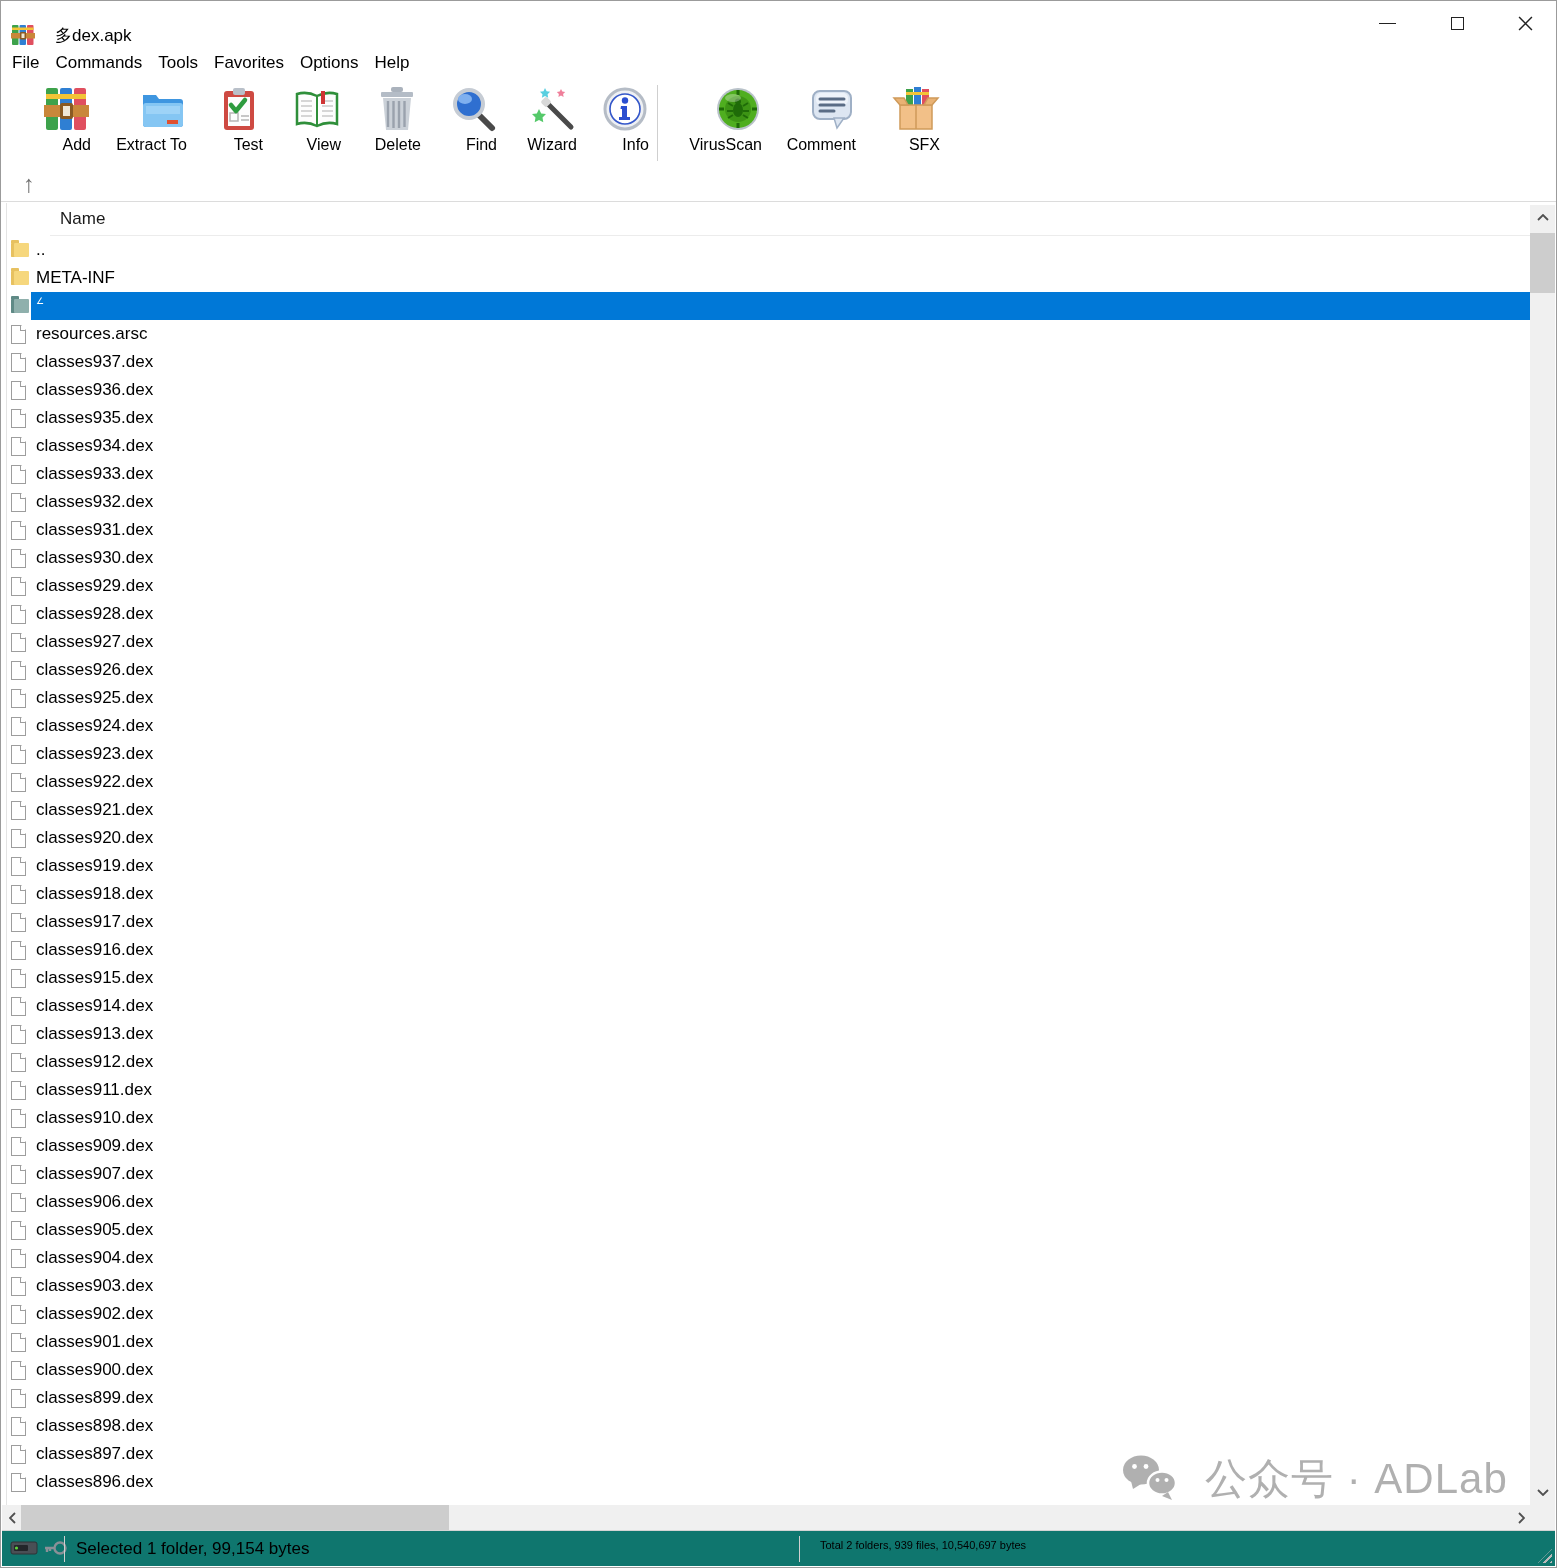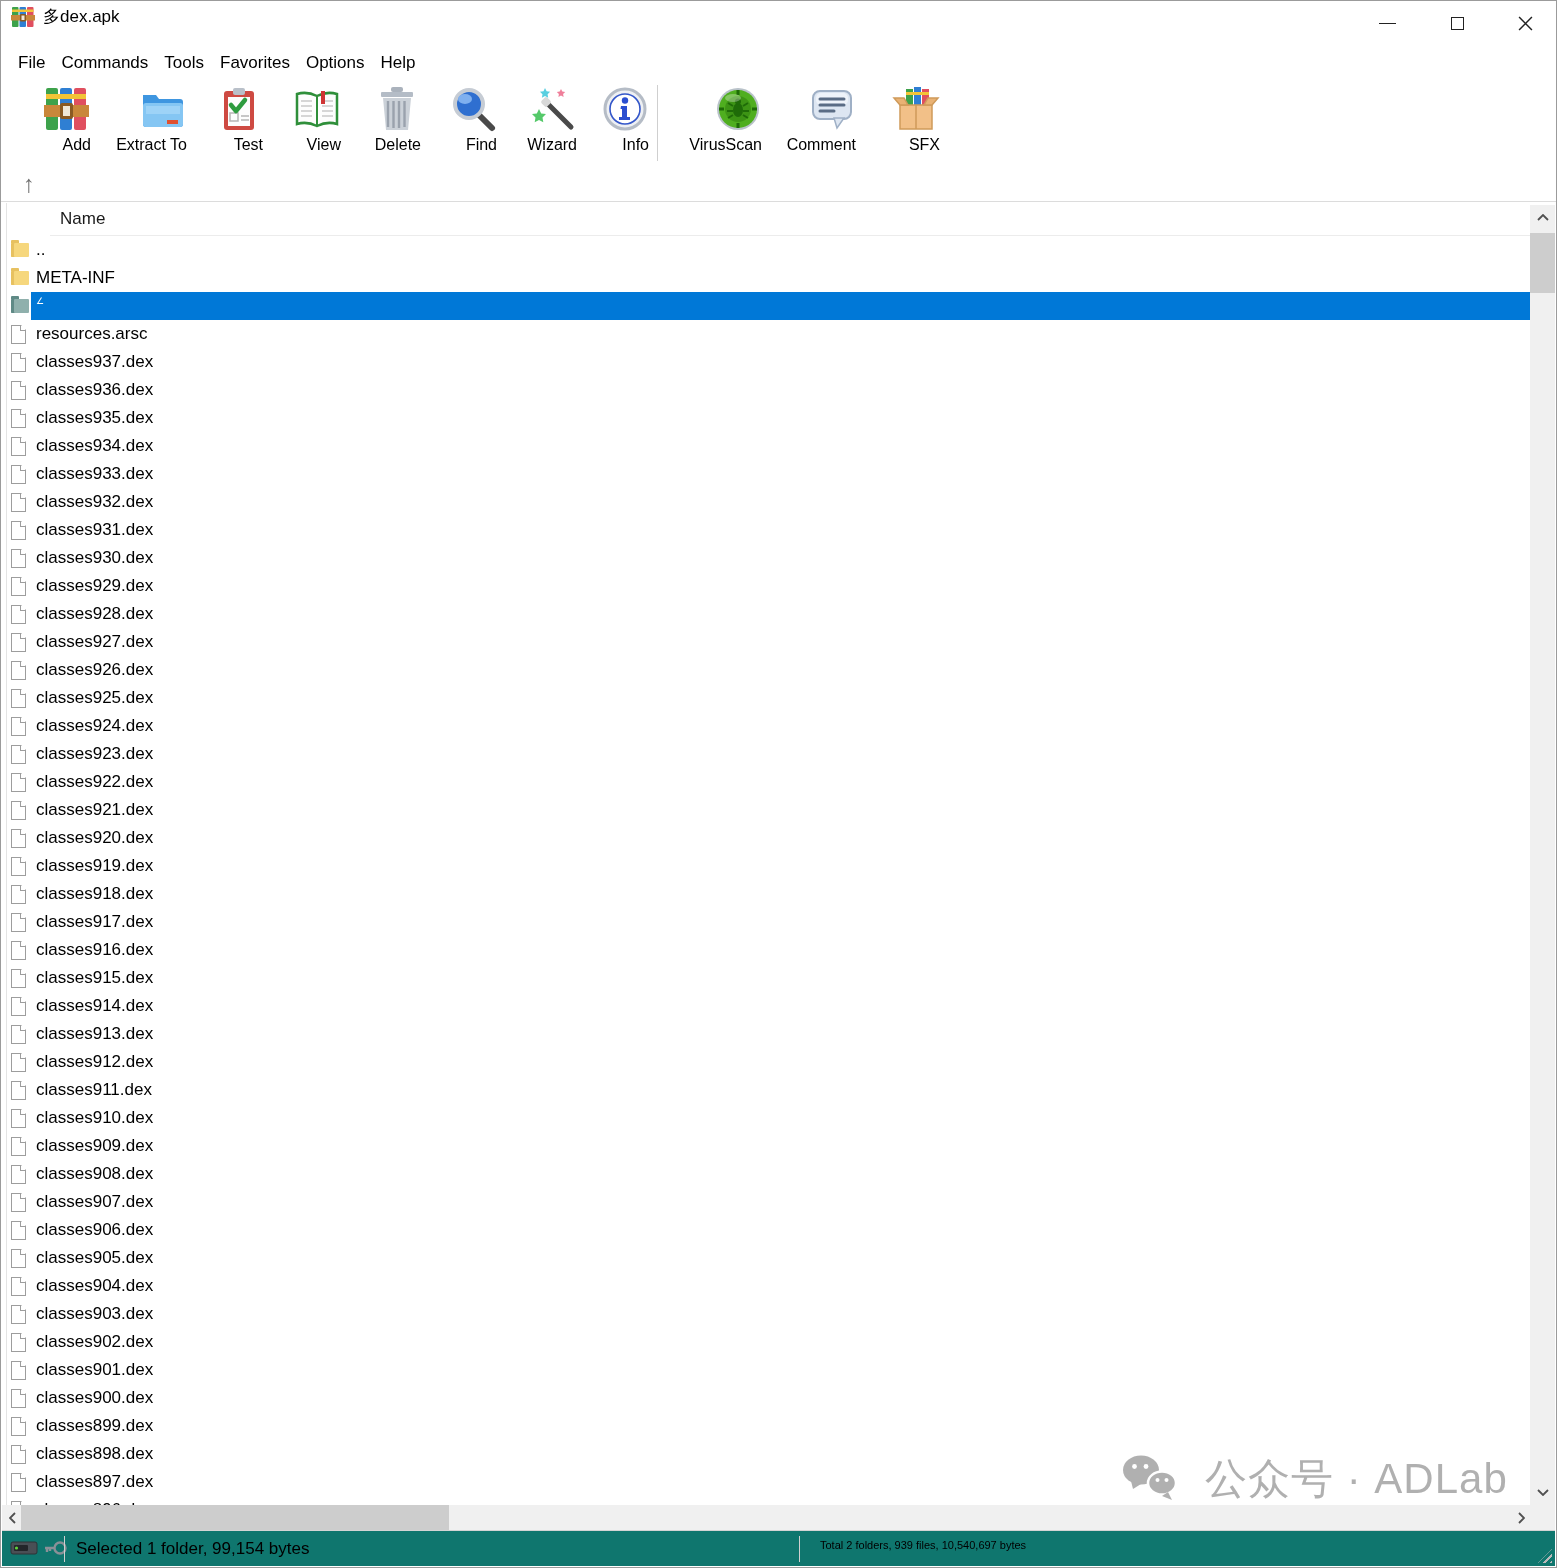--- a/index.html
+++ b/index.html
@@ -4,28 +4,28 @@
 <style>
   * { box-sizing: border-box; margin: 0; padding: 0; }
   html,body { background:#fff; }
   body { font-family: "Liberation Sans", sans-serif; }
   .window {
     position: relative; width: 1557px; height: 1568px;
     background: #fff; border: 1px solid #9b9b9b; overflow: hidden;
   }
   
   .titlebar { position: absolute; top:0; left:0; right:0; height:45px; background:#fff; }
-  .title-group { position:absolute; left:10px; top:4px; display:flex; align-items:flex-end; gap:8px; }
+  .title-group { position:absolute; left:10px; top:23px; display:flex; align-items:flex-start; gap:20px; }
   .title-text { font-size:17px; color:#000; }
   .win-btn { position:absolute; top:6px; width:34px; height:32px; display:flex; align-items:center; justify-content:center; color:#222; }
   .btn-min { right:152px; } .btn-max { right:82px; } .btn-close { right:14px; }
   .glyph-min { width:17px; height:0; border-top:1.6px solid #222; display:block; }
   .glyph-max { width:13px; height:13px; border:1.6px solid #222; display:block; }
   
-  .menubar { position:absolute; top:45px; left:0; right:0; height:33px; display:flex; align-items:center; padding-left:9px; background:#fff; }
+  .menubar { position:absolute; top:45px; left:0; right:0; height:33px; display:flex; align-items:center; padding-left:3px; background:#fff; }
   .menu-item { font-size:17px; color:#000; padding:3px 8px; }
   
   .toolbar { position:absolute; top:80px; left:0; right:0; height:86px; display:flex; align-items:flex-start; padding-left:14px; background:#fff; }
   .tb-btn { display:flex; flex-direction:column; align-items:flex-end; gap:3px; padding-top:4px; }
   .tb-icon { width:48px; height:48px; display:block; }
   .tb-label { font-size:16px; color:#000; white-space:nowrap; }
   .tb-sep { width:1px; height:76px; background:#cfcfcf; margin:4px 8px 0 8px; }
   .gripper { position:absolute; left:4px; top:84px; width:2px; height:110px;
     background-image: repeating-linear-gradient(to bottom,#c4c4c4 0 2px, transparent 2px 5px); }
   
@@ -516,28 +516,20 @@
           <span class="label-wrap">
             <span class="fname">classes910.dex</span>
           </span>
         </div>
         <div class="row">
           <span class="ic">
             <span class="icon-file"></span>
           </span>
           <span class="label-wrap">
             <span class="fname">classes909.dex</span>
-          </span>
-        </div>
-        <div class="row">
-          <span class="ic">
-            <span class="icon-file"></span>
-          </span>
-          <span class="label-wrap">
-            <span class="fname">classes908.dex</span>
           </span>
         </div>
         <div class="row">
           <span class="ic">
             <span class="icon-file"></span>
           </span>
           <span class="label-wrap">
             <span class="fname">classes907.dex</span>
           </span>
         </div>

